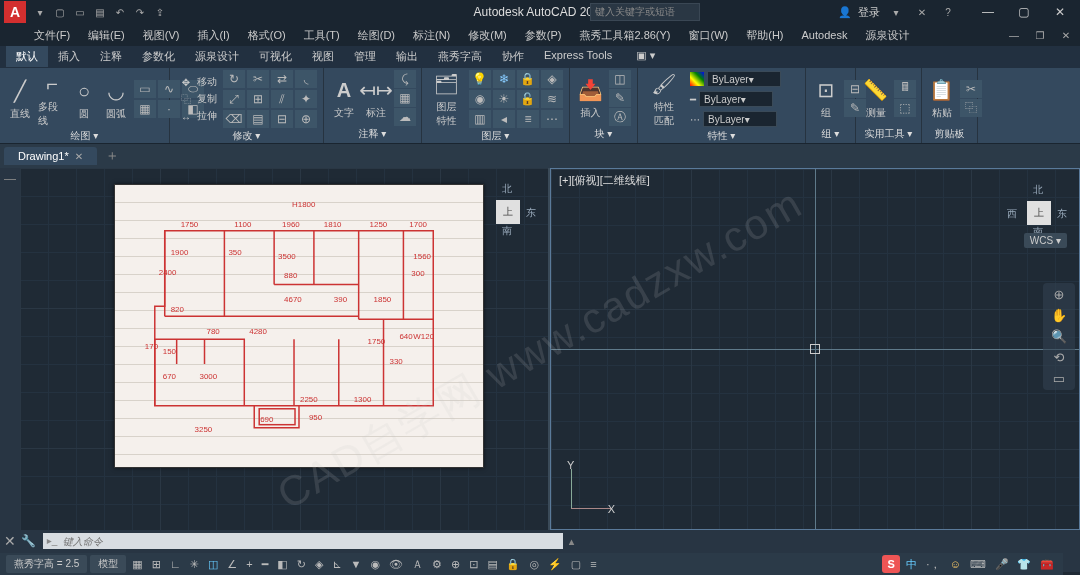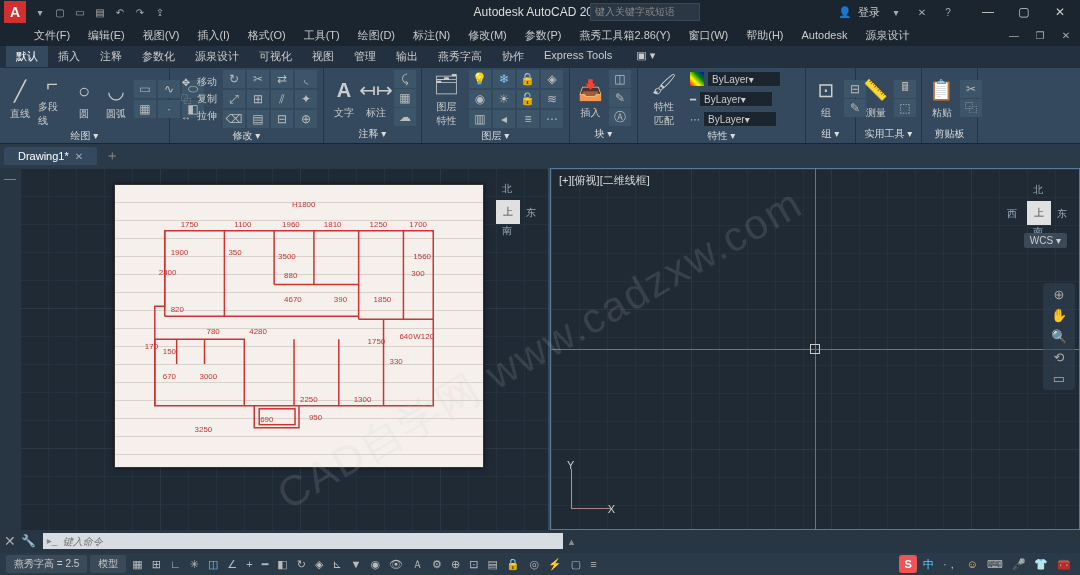--- a/index.html
+++ b/index.html
@@ -80,21 +80,21 @@
 .cmd-cfg { color:#aaa; font-size:12px; }
 .cmd-in { flex:0 0 auto; width:520px; height:16px; background:#d8dde2; border:none; padding:0 20px; color:#888; font-size:10px; font-style:italic; }
 .cmd-in-wrap { position:relative; }
 .cmd-mag { position:absolute; left:4px; top:2px; color:#888; font-size:10px; }
 
 .layout-tabs { height:20px; background:#283543; display:flex; align-items:center; }
 .lt-tab { padding:2px 12px; color:#ccc; font-size:10px; border-right:1px solid #1a2530; }
 .lt-tab.active { background:#34495e; }
 .lt-add { padding:2px 8px; color:#888; }
 
-.statusbar { position:absolute; bottom:0; left:0; right:0; height:22px; background:#2b3a48; display:flex; align-items:center; padding:0 6px; gap:3px; }
+.statusbar { position:absolute; bottom:0; left:0; right:17px; height:22px; background:#2b3a48; display:flex; align-items:center; padding:0 6px; gap:3px; }
 .sb-item { padding:2px 3px; color:#bbb; font-size:11px; display:flex; align-items:center; }
 .sb-text { background:#3a4a58; padding:2px 8px; font-size:10px; border-radius:2px; }
 .sb-spacer { flex:1; }
 .sb-red { width:18px; height:18px; background:#e55; border-radius:3px; color:#fff; display:flex; align-items:center; justify-content:center; font-weight:bold; font-size:11px; }
 .layer-combo { width:74px; height:16px; background:#1a2530; border:1px solid #3a4a58; font-size:10px; padding:0 4px; color:#ccc; display:flex; align-items:center; }
 </style>
 </head>
 <body>
 
 <div class="titlebar">

